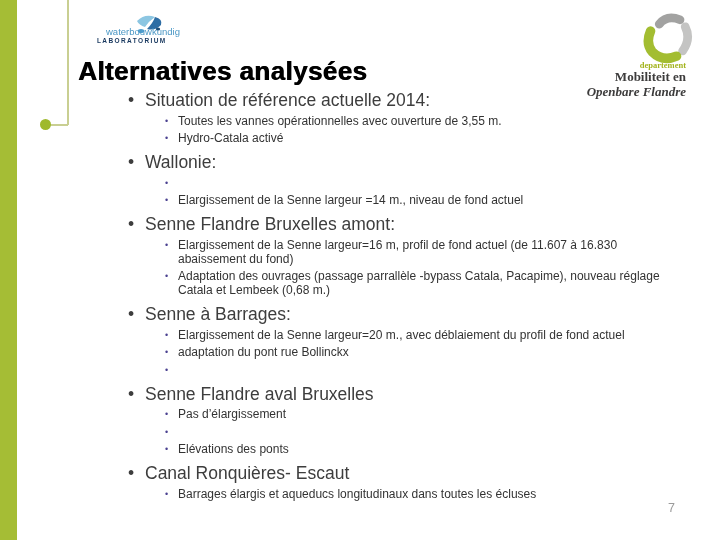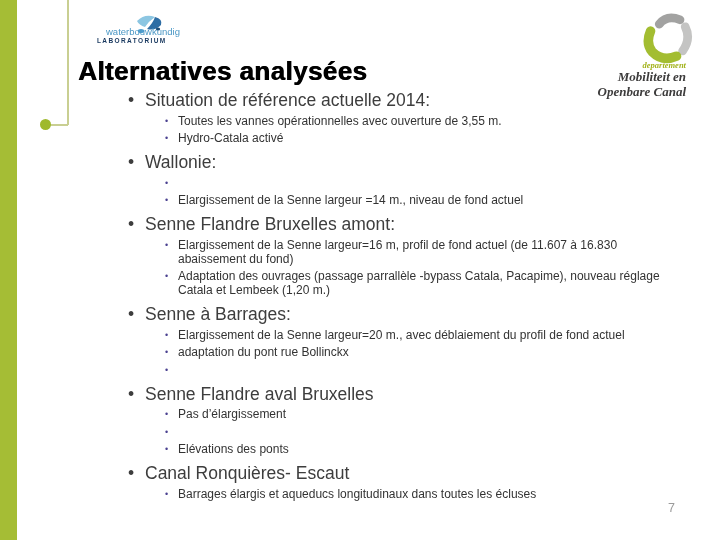--- a/index.html
+++ b/index.html
@@ -13,22 +13,22 @@
   .deco-hline{position:absolute;left:49px;top:124px;width:19px;height:2px;background:#c9cf92;}
   .deco-dot{position:absolute;left:40px;top:119px;width:11px;height:11px;border-radius:50%;background:#9fb92c;}
   
   .wl-logo{position:absolute;left:70px;top:12px;width:100px;height:34px;}
   .wl-icon{position:absolute;left:62px;top:0px;}
   .wl-name{position:absolute;left:3px;top:14px;font-size:9.5px;color:#4a97c5;white-space:nowrap;margin-left:33px;}
   .wl-sub{position:absolute;left:27px;top:25px;font-size:6.5px;font-weight:bold;letter-spacing:1.4px;color:#17375e;white-space:nowrap;}
   
   .mow-icon{position:absolute;left:641px;top:12px;}
   .mow-text{position:absolute;top:61px;right:34px;text-align:right;}
-  .mow-dep{font-size:8.5px;color:#a3b31d;font-family:"Liberation Serif",serif;font-style:italic;font-weight:bold;line-height:9px;}
-  .mow-l2{font-size:13px;color:#3d3c3c;font-family:"Liberation Serif",serif;font-style:italic;font-weight:bold;line-height:14px;}
+  .mow-dep{font-size:8.5px;color:#a3b31d;font-family:"Liberation Serif",serif;font-weight:bold;line-height:9px;}
+  .mow-l2{font-size:13px;color:#3d3c3c;font-family:"Liberation Serif",serif;font-weight:bold;line-height:14px;}
   .mow-l3{font-size:13px;color:#3d3c3c;font-family:"Liberation Serif",serif;font-style:italic;font-weight:bold;line-height:15px;}
   
   .title{
     position:absolute;left:78px;top:56px;font-size:26px;font-weight:bold;color:#000;
     letter-spacing:0.4px;text-shadow:0.7px 0 0 currentColor;white-space:nowrap;
   }
   
   .content{position:absolute;left:128px;top:90px;width:560px;}
   .l1{display:flex;align-items:flex-start;margin-top:7px;line-height:20px;font-size:17.5px;color:#3d3d3d;}
   .l1:first-child{margin-top:0;}
@@ -63,21 +63,21 @@
 <span class="mow-icon">
   <svg width="52" height="52" viewBox="0 0 60 60">
     <path d="M21 14 Q30 3 45 9" stroke="#a2a2a1" stroke-width="10" fill="none" stroke-linecap="round"></path>
     <path d="M51 17 Q58 31 48 45" stroke="#c4c4c3" stroke-width="10" fill="none" stroke-linecap="round"></path>
     <path d="M41 51 Q25 58 13 46 Q5 36 11 22" stroke="#a3bd31" stroke-width="11" fill="none" stroke-linecap="round"></path>
   </svg>
 </span>
 <div class="mow-text">
   <div class="mow-dep">departement</div>
   <div class="mow-l2">Mobiliteit en</div>
-  <div class="mow-l3">Openbare Canal</div>
+  <div class="mow-l3">Openbare Flandre</div>
 </div>
 
 <div class="title">Alternatives analysées</div>
 
 <div class="content">
     <div class="l1">
       <span class="b1">•</span>
       <span class="t">Situation de référence actuelle 2014:</span>
     </div>
     <div class="l2">
@@ -102,21 +102,21 @@
     <div class="l1">
       <span class="b1">•</span>
       <span class="t">Senne Flandre Bruxelles amont:</span>
     </div>
     <div class="l2">
       <span class="b2">•</span>
       <span class="t">Elargissement de la Senne largeur=16 m, profil de fond actuel (de 11.607 à 16.830 abaissement du fond)</span>
     </div>
     <div class="l2">
       <span class="b2">•</span>
-      <span class="t">Adaptation des ouvrages (passage parrallèle -bypass Catala, Pacapime), nouveau réglage Catala et Lembeek (1,20 m.)</span>
+      <span class="t">Adaptation des ouvrages (passage parrallèle -bypass Catala, Pacapime), nouveau réglage Catala et Lembeek (0,68 m.)</span>
     </div>
     <div class="l1">
       <span class="b1">•</span>
       <span class="t">Senne à Barrages:</span>
     </div>
     <div class="l2">
       <span class="b2">•</span>
       <span class="t">Elargissement de la Senne largeur=20 m., avec déblaiement du profil de fond actuel</span>
     </div>
     <div class="l2">

